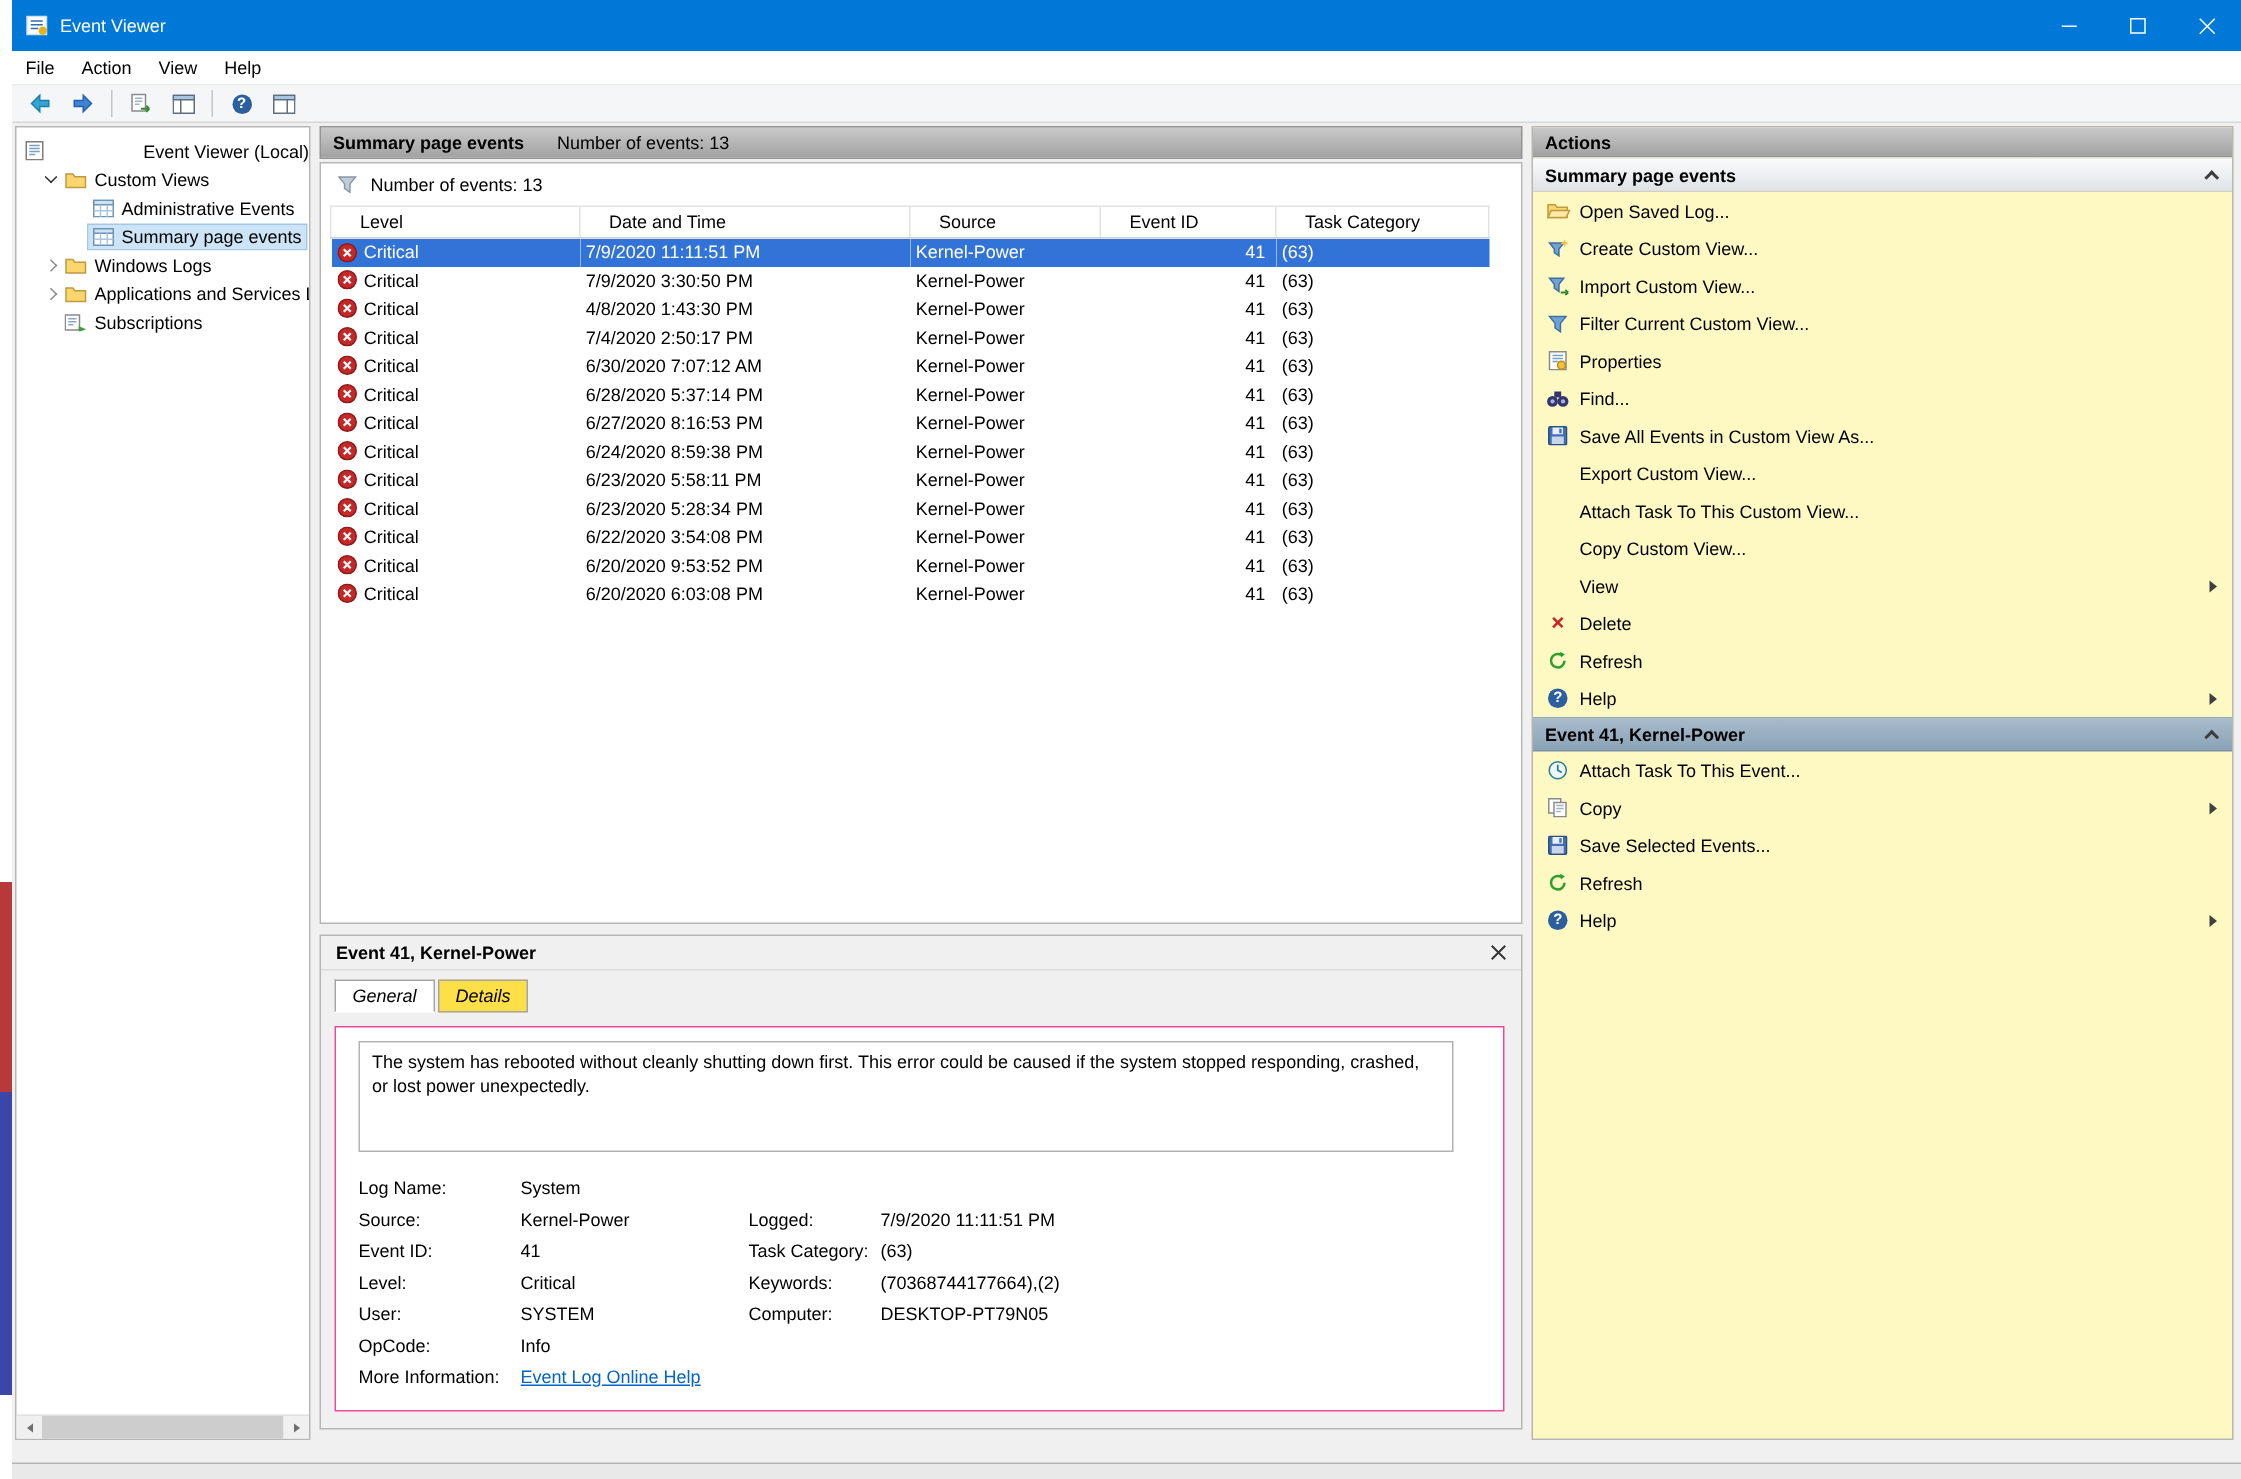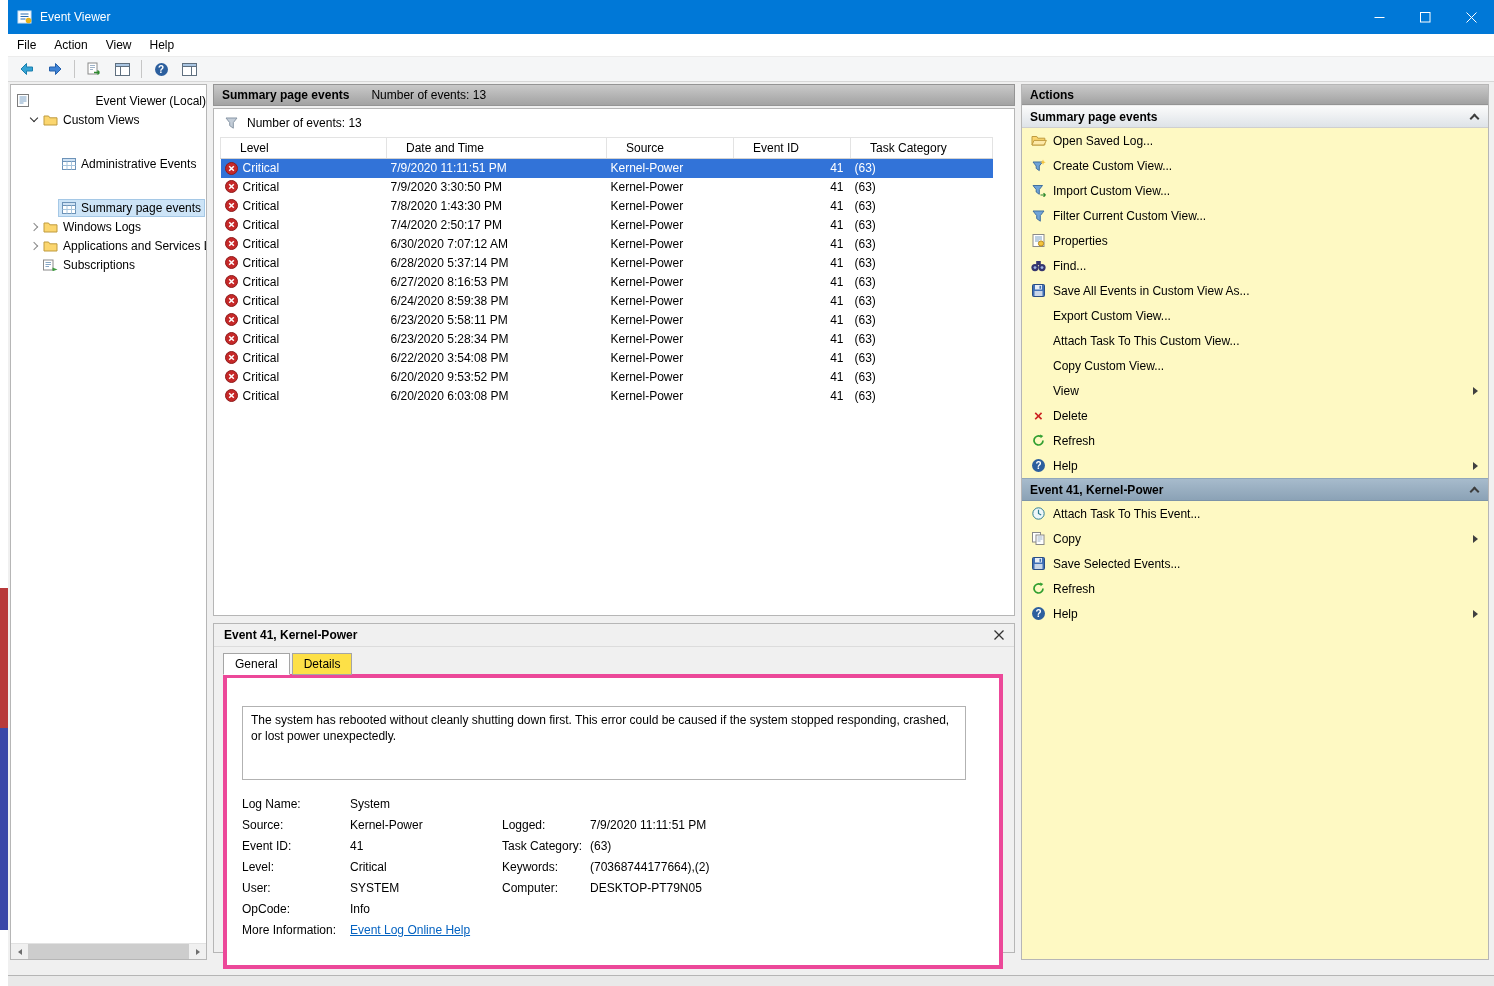--- a/index.html
+++ b/index.html
@@ -33,21 +33,21 @@
 
   
   .content { flex:1; display:flex; gap:6px; padding:2px 5px 0 2px; overflow:hidden; }
 
   
   .tree-panel { width:197px; flex:none; height:876px; background:#fff; border:1px solid #b6b6b6;
                 position:relative; padding-top:6px; overflow:hidden; }
   .tree-item { height:19px; display:flex; align-items:center; white-space:nowrap; overflow:hidden; }
   .tree-item.root { padding-left:3px;justify-content:space-between; }
   .indent-1 { padding-left:16px; }
-  .indent-2 { padding-left:34px;margin-top:25px; }
+  .indent-2 { padding-left:34px; }
   .expander { width:14px; flex:none; display:inline-flex; justify-content:center; align-items:center; }
   .node { display:inline-flex; align-items:center; padding:1px 3px 1px 1px; }
   .node.sel { background:#cde4f7; outline:1px solid #a5c8e6; }
   .tree-label { margin-left:4px; }
   .icon { display:inline-flex; align-items:center; justify-content:center; width:17px; height:14px; flex:none; }
   .icon.spacer { width:17px; }
   .chev-right { display:inline-block; width:6px; height:6px; border-top:1.5px solid #8a8a8a; border-right:1.5px solid #8a8a8a; transform:rotate(45deg); }
   .chev-down  { display:inline-block; width:6px; height:6px; border-right:1.5px solid #2b2b2b; border-bottom:1.5px solid #2b2b2b; transform:rotate(45deg); margin-top:-3px; }
   .chev-up    { display:inline-block; width:7px; height:7px; border-top:2px solid #3d3d3d; border-left:2px solid #3d3d3d; transform:rotate(45deg) ; margin-top:3px; }
 
@@ -80,24 +80,24 @@
   .evt-table td.c3 { text-align:right; padding-right:7px; }
   .evt-table tr.selected td { background:#3273d8; color:#fff; }
   .critical-icon { display:inline-flex; vertical-align:middle; margin:-2px 5px 0 0; }
 
   
   .preview-pane { height:330px; flex:none; margin-top:7px; background:#f0f0f0; border:1px solid #b6b6b6;
                   display:flex; flex-direction:column; }
   .preview-title { height:23px; flex:none; display:flex; align-items:center; padding:0 10px; font-weight:bold;
                    border-bottom:1px solid #dcdcdc; }
   .preview-close { margin-left:auto; display:inline-flex; }
-  .tabs { flex:none; display:flex; padding:5px 0 0 9px; position:relative; z-index:2; }
+  .tabs { flex:none; display:flex; padding:5px 0 0 9px; position:relative; z-index:2;font-style:italic; }
   .tab { padding:3px 11px; border:1px solid #a5a5a5; margin-right:2px; background:#fde047; position:relative; top:1px; }
   .tab.active { background:#fff; border-bottom-color:#fff; z-index:3; }
-  .tab-content { flex:1; margin:0 11px 11px 9px; border:4px solid #ec4899; background:#fff; padding:28px 15px; position:relative; z-index:1; }
+  .tab-content { flex:1; margin:10px 11px 11px 9px; border:1px solid #ec4899; background:#fff; padding:9px 15px; position:relative; z-index:1; }
   .desc-box { border:1px solid #b2b2b2; background:#fff; padding:5px 8px; margin-right:18px; height:74px; line-height:16px; overflow:hidden; }
   .fields-grid { display:grid; grid-template-columns:108px 152px 88px 1fr; margin-top:17px; row-gap:7px; }
   .f-label, .f-value { height:14px; white-space:nowrap; overflow:hidden; }
   .link { color:#0563c1; text-decoration:underline; cursor:pointer; }
 
   
   .actions-panel { flex:1; height:876px; background:#fef9c3; border:1px solid #b6b6b6; display:flex; flex-direction:column; overflow:hidden; }
   .actions-title { height:20px; flex:none; background:linear-gradient(#c9c9c9,#a2a2a2); border-bottom:1px solid #949494;
                    font-weight:bold; display:flex; align-items:center; padding-left:8px; }
   .action-header { height:23px; display:flex; align-items:center; padding:0 10px 0 8px; font-weight:bold;
@@ -376,21 +376,21 @@
                   <td class="c3">41</td>
                   <td class="c4">(63)</td>
                 </tr>
                 <tr>
                   <td class="c0"><span class="critical-icon">
                       <svg width="13" height="13" viewBox="0 0 13 13">
                         <circle cx="6.5" cy="6.5" r="6" fill="#c62828" stroke="#8e1b1b"></circle>
                         <path d="M4.2 4.2l4.6 4.6M8.8 4.2L4.2 8.8" stroke="#fff" stroke-width="1.5"></path>
                       </svg>
                     </span><span>Critical</span></td>
-                  <td class="c1">7/8/2020 1:43:30 PM</td>
+                  <td class="c1">4/8/2020 1:43:30 PM</td>
                   <td class="c2">Kernel-Power</td>
                   <td class="c3">41</td>
                   <td class="c4">(63)</td>
                 </tr>
                 <tr>
                   <td class="c0"><span class="critical-icon">
                       <svg width="13" height="13" viewBox="0 0 13 13">
                         <circle cx="6.5" cy="6.5" r="6" fill="#c62828" stroke="#8e1b1b"></circle>
                         <path d="M4.2 4.2l4.6 4.6M8.8 4.2L4.2 8.8" stroke="#fff" stroke-width="1.5"></path>
                       </svg>

